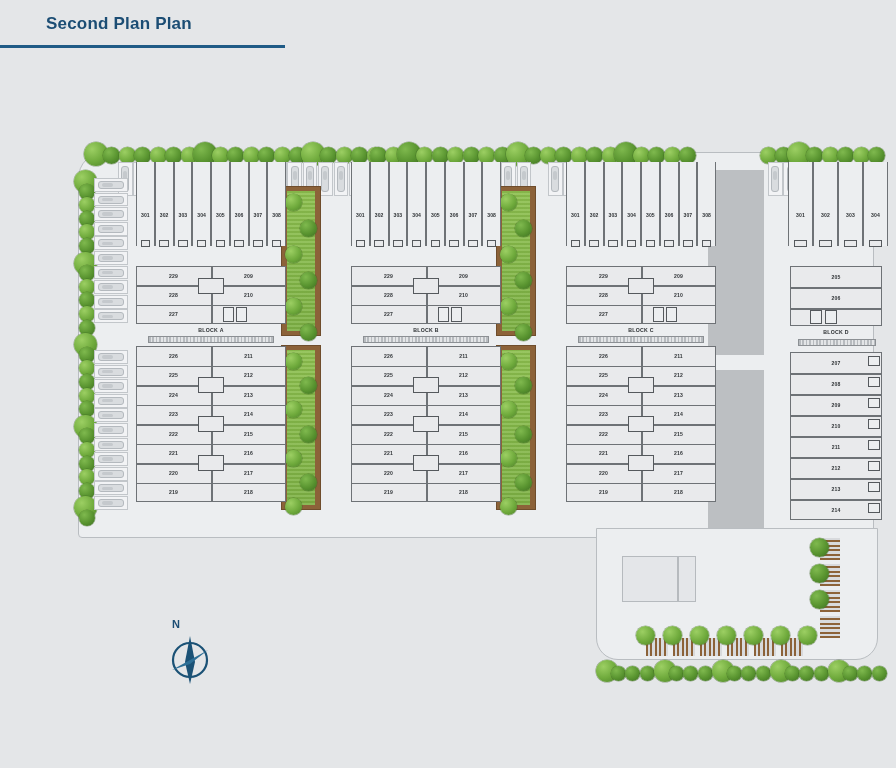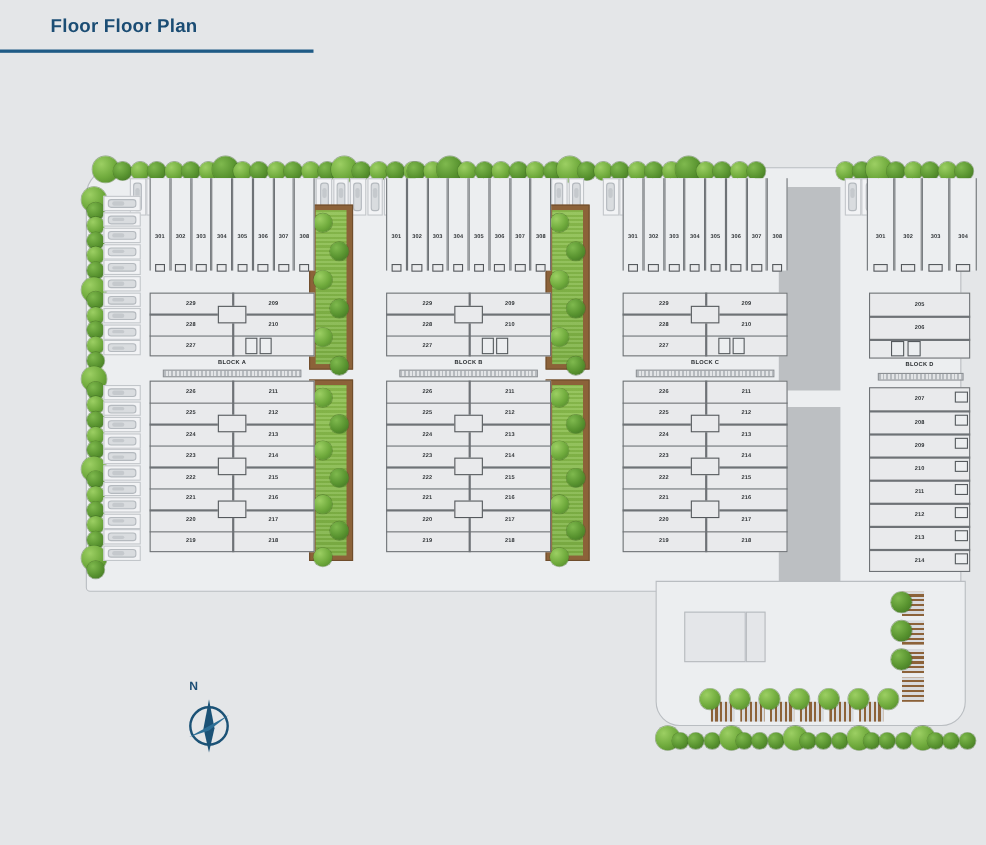--- a/index.html
+++ b/index.html
@@ -113,21 +113,21 @@
     position: absolute; left: 12px; top: 0;
     font-size: 11px; font-weight: bold; color: #1b4d74;
   }
 </style>
 </head>
 <body>
 
 <div id="page">
 
   <div class="header">
-    <div class="header-title">Floor Floor Plan</div>
+    <div class="header-title">Second Plan Plan</div>
     <div class="header-rule"></div>
   </div>
 
   <div class="site">
     <div class="site-outline"></div>
 
     <div id="top-trees">
         <div class="tree" style="left:6px;top:2px;width:24px;height:24px;"></div>
         <div class="tree dark" style="left:25px;top:7px;width:17px;height:17px;"></div>
         <div class="tree" style="left:40.5px;top:7px;width:17px;height:17px;"></div>

